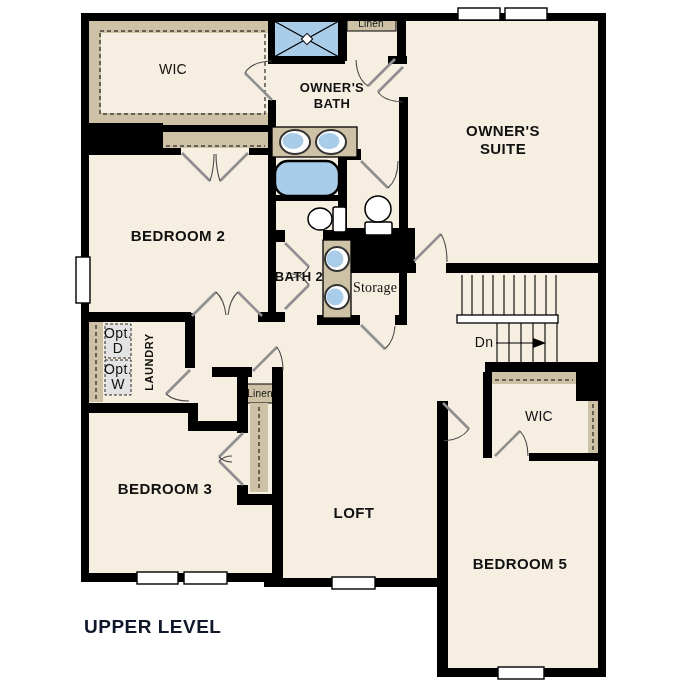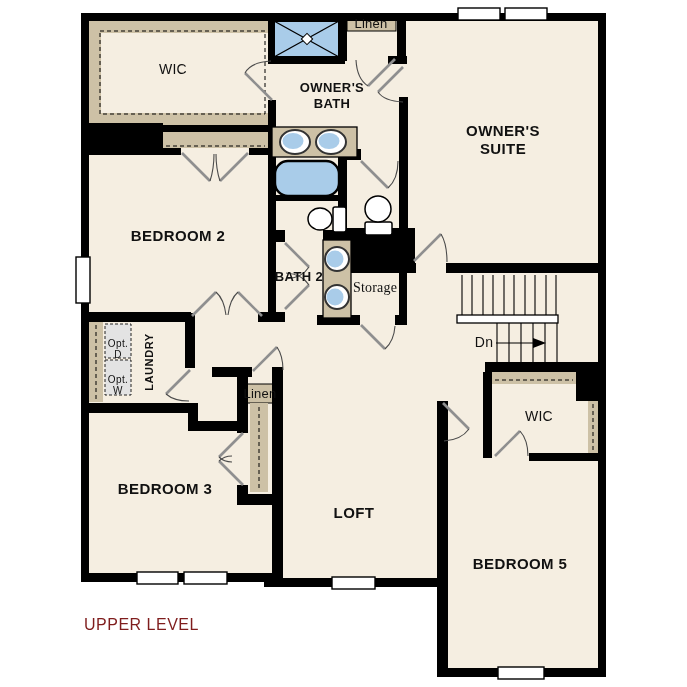--- a/index.html
+++ b/index.html
@@ -4,24 +4,24 @@
 <style>
   html,body{margin:0;padding:0;background:#fff;}
   #plan{position:relative;width:687px;height:687px;background:var(--background,#fff);
         font-family:"Liberation Sans", sans-serif;overflow:hidden;}
   #plan svg{position:absolute;left:0;top:0;}
   .lbl{position:absolute;transform:translate(-50%,-50%);color:#111;text-align:center;
        white-space:pre-line;line-height:1.22;letter-spacing:.4px;pointer-events:none;}
   .room-big{font-weight:bold;font-size:15px;}
   .room-med{font-weight:bold;font-size:13px;}
   .small{font-size:14px;letter-spacing:.2px;}
-  .tiny{font-size:13px;letter-spacing:.2px;}
-  .opt{font-size:10px;line-height:1.1;margin-top:8px;}
+  .tiny{font-size:10px;letter-spacing:.2px;}
+  .opt{font-size:14px;line-height:1.1;}
   .laundry{font-weight:bold;font-size:11px;transform:translate(-50%,-50%) rotate(-90deg);letter-spacing:.6px;}
-  .title{position:absolute;font-weight:normal;font-size:16px;color:#7f1d1d;letter-spacing:.5px;}
+  .title{position:absolute;font-weight:bold;font-size:19px;color:#0f172a;letter-spacing:.5px;}
   .w{fill:var(--wall,#000);}
   .tan{fill:var(--closet,#cdc1a6);}
   .beige{fill:var(--floor,#f5eee1);}
   .blue{fill:var(--fixture,#a9cce9);}
   .fixw{fill:#fff;stroke:#000;stroke-width:1.5;}
   .leaf{stroke:var(--door_swing,#8f8f8f);stroke-width:2.6;fill:none;}
   .arc{stroke:#4a4a4a;stroke-width:1.1;fill:none;}
   .dash{stroke:#000;stroke-width:1;fill:none;stroke-dasharray:4 3;}
   .tread{stroke:#000;stroke-width:1.1;}
   .win{fill:#fff;stroke:#000;stroke-width:1.4;}

